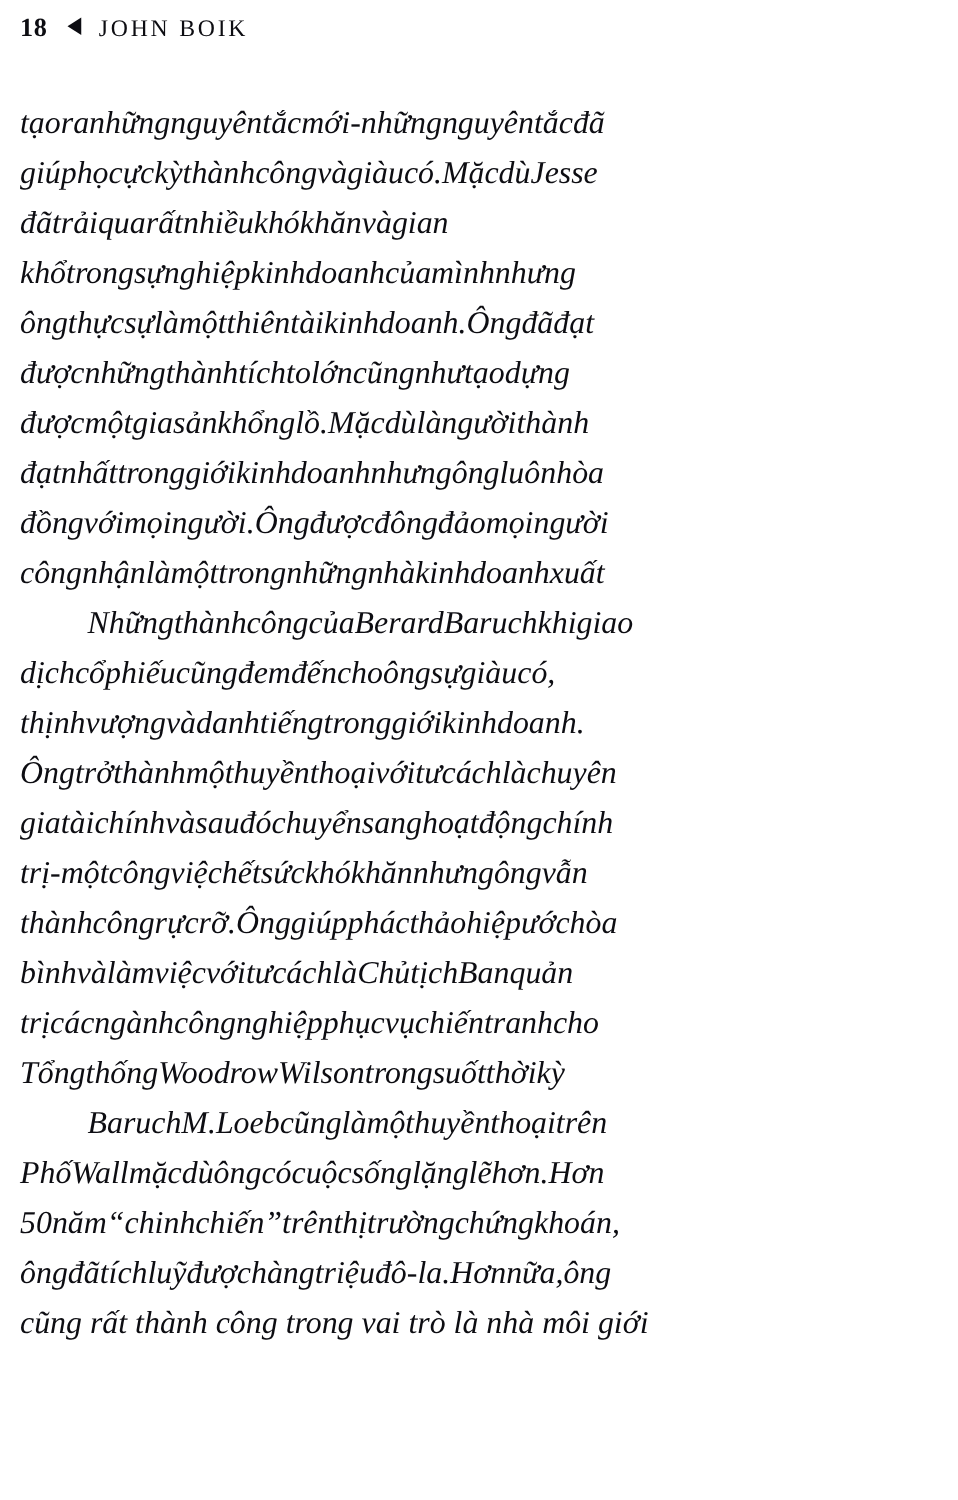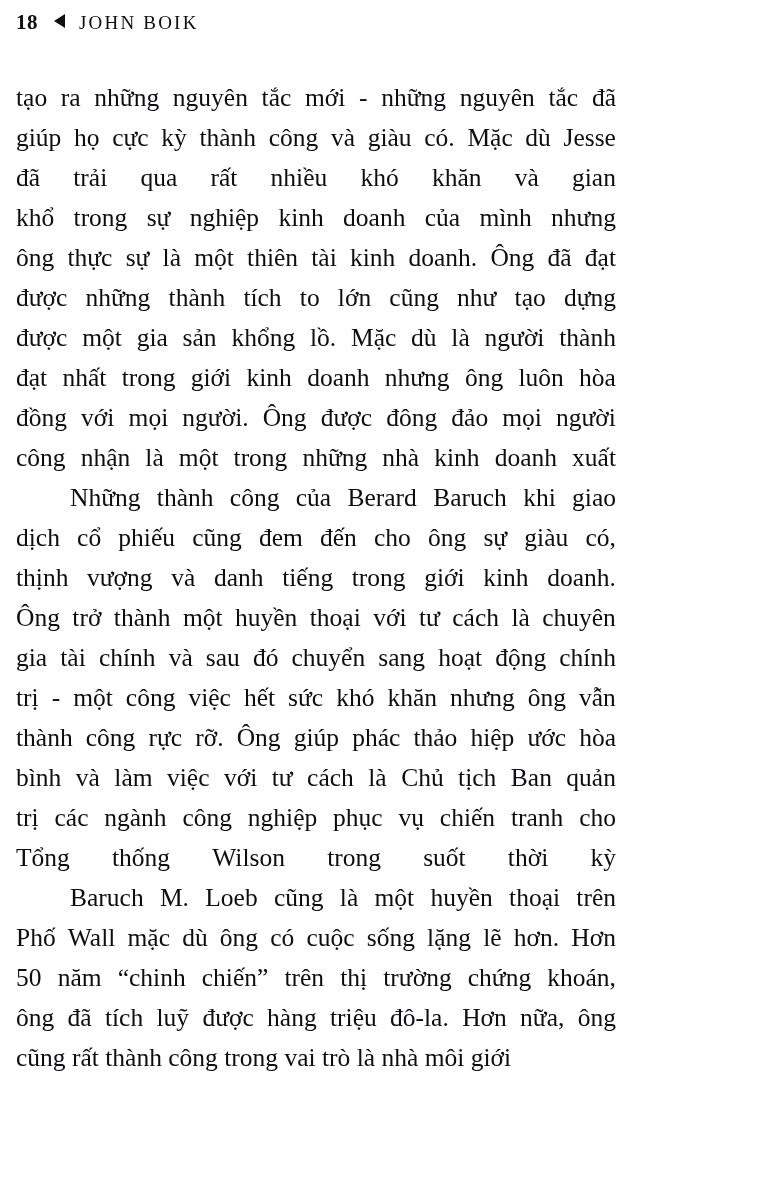--- a/index.html
+++ b/index.html
@@ -70,27 +70,27 @@
     width: 600px;
   }
 
   .para {
     margin: 0;
   }
 
   
   .line {
     display: flex;
-    justify-content: space-between;
     font-size: 25.5px;
     line-height: 40px;
     height: 40px;
     color: #0d0d12;
     white-space: nowrap;
     overflow: visible;
+    font-style: italic;
   }
   .line > .w {
     display: inline-block;
   }
   
   .line.last {
     display: block;
     text-align: left;
   }
   .line.last > .w {
@@ -359,20 +359,21 @@
           <span class="w">nghiệp</span>
           <span class="w">phục</span>
           <span class="w">vụ</span>
           <span class="w">chiến</span>
           <span class="w">tranh</span>
           <span class="w">cho</span>
         </div>
         <div class="line">
           <span class="w">Tổng</span>
           <span class="w">thống</span>
+          <span class="w">Woodrow</span>
           <span class="w">Wilson</span>
           <span class="w">trong</span>
           <span class="w">suốt</span>
           <span class="w">thời</span>
           <span class="w">kỳ</span>
         </div>
       </div>
       <div class="para">
         <div class="line indent">
           <span class="w">Baruch</span>

